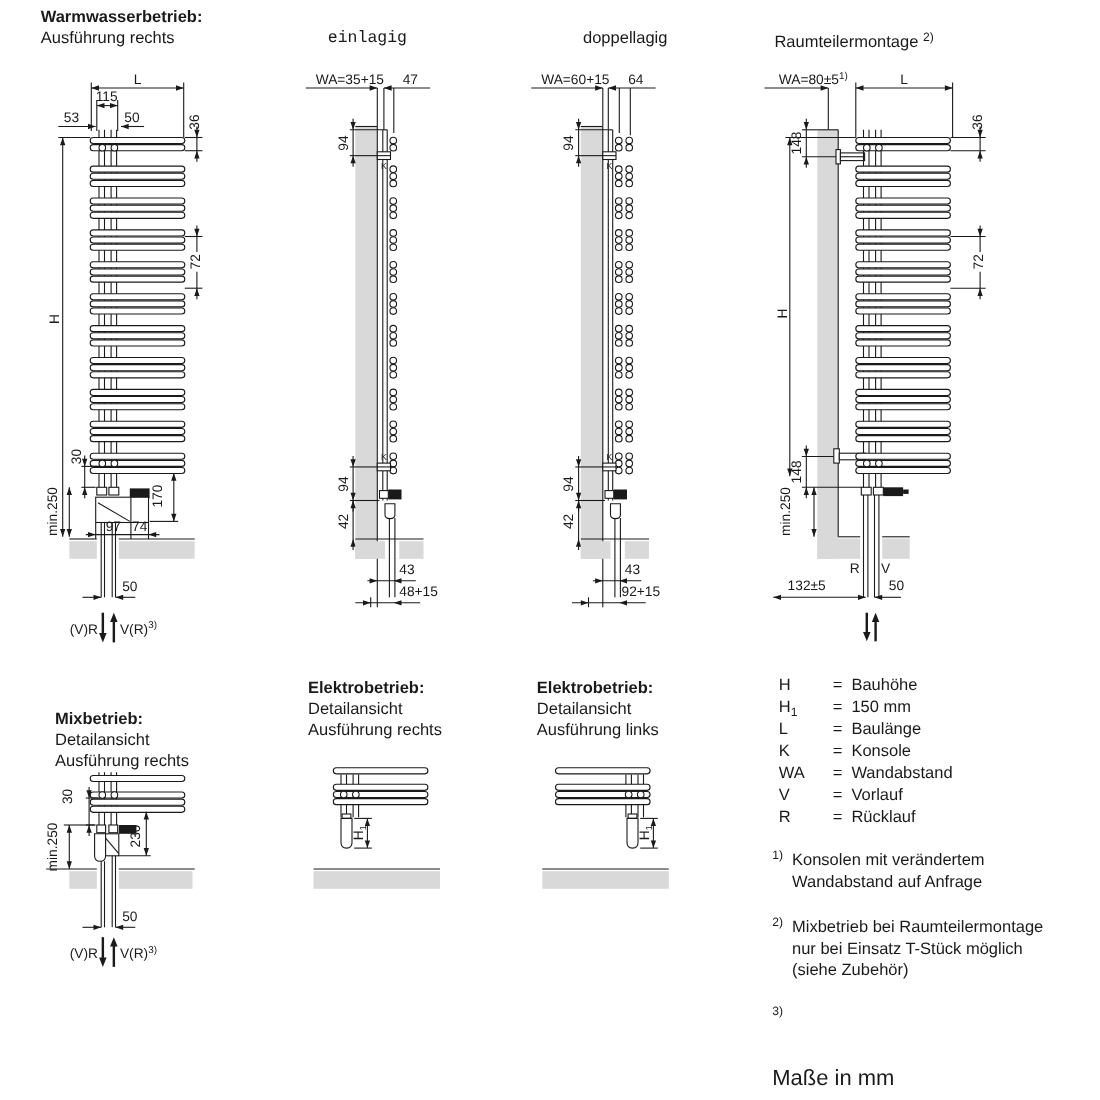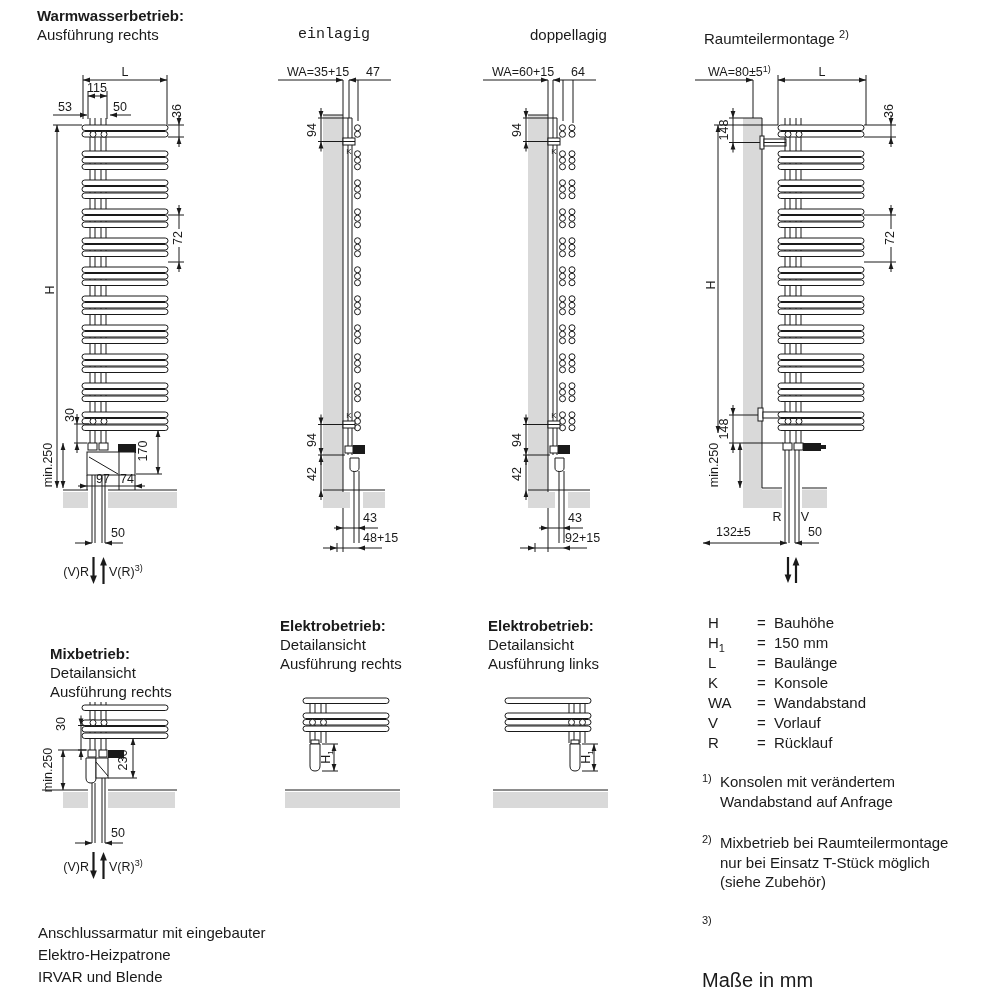--- a/index.html
+++ b/index.html
@@ -793,19 +793,14 @@
       <div>Mixbetrieb bei Raumteilermontage</div>
       <div>nur bei Einsatz T-Stück möglich</div>
       <div>(siehe Zubehör)</div>
     </span>
   </div>
   <div class="abs fnote" style="left:702px;top:914px;">
     <span class="mark">3)</span>
   </div>
   <div class="abs" style="left:702px;top:969px;font-size:20px;">Maße in mm</div>
 
-  <div class="abs" style="left:38px;top:922px;font-size:15px;line-height:22px;">
-    <div>Anschlussarmatur mit eingebauter</div>
-    <div>Elektro-Heizpatrone</div>
-    <div>IRVAR und Blende</div>
-  </div>
 
 </div>
 
 </body></html>

